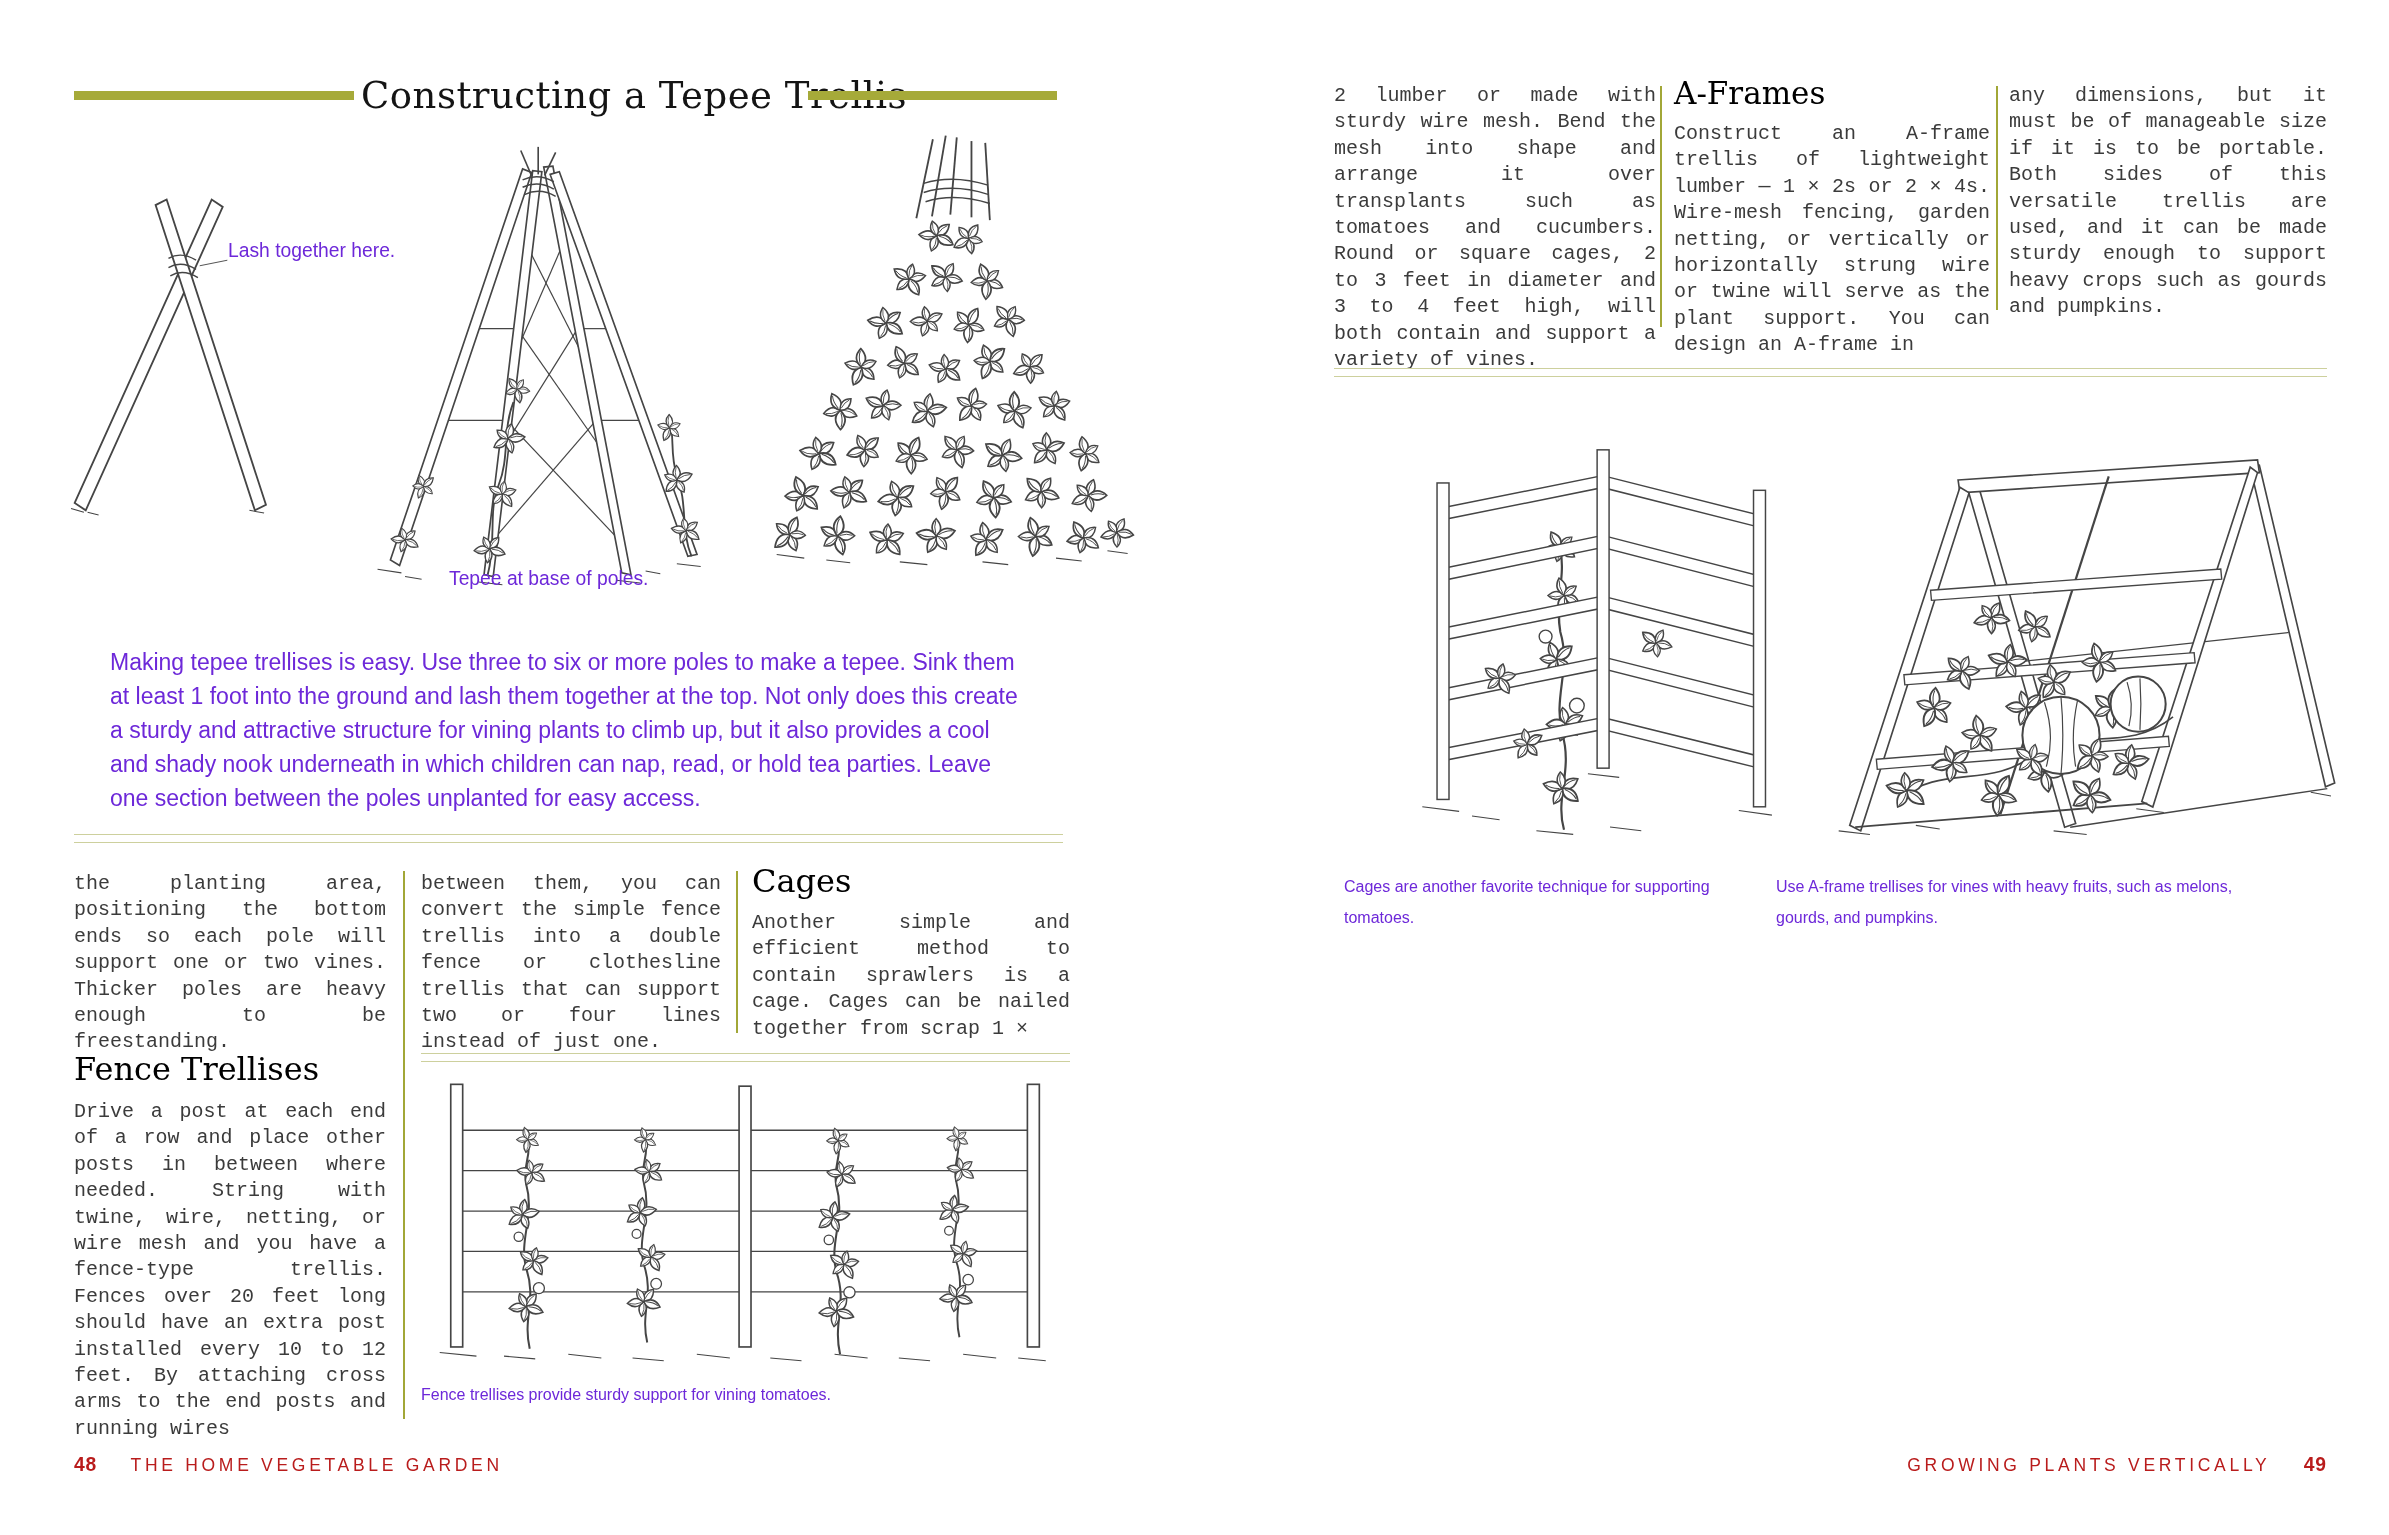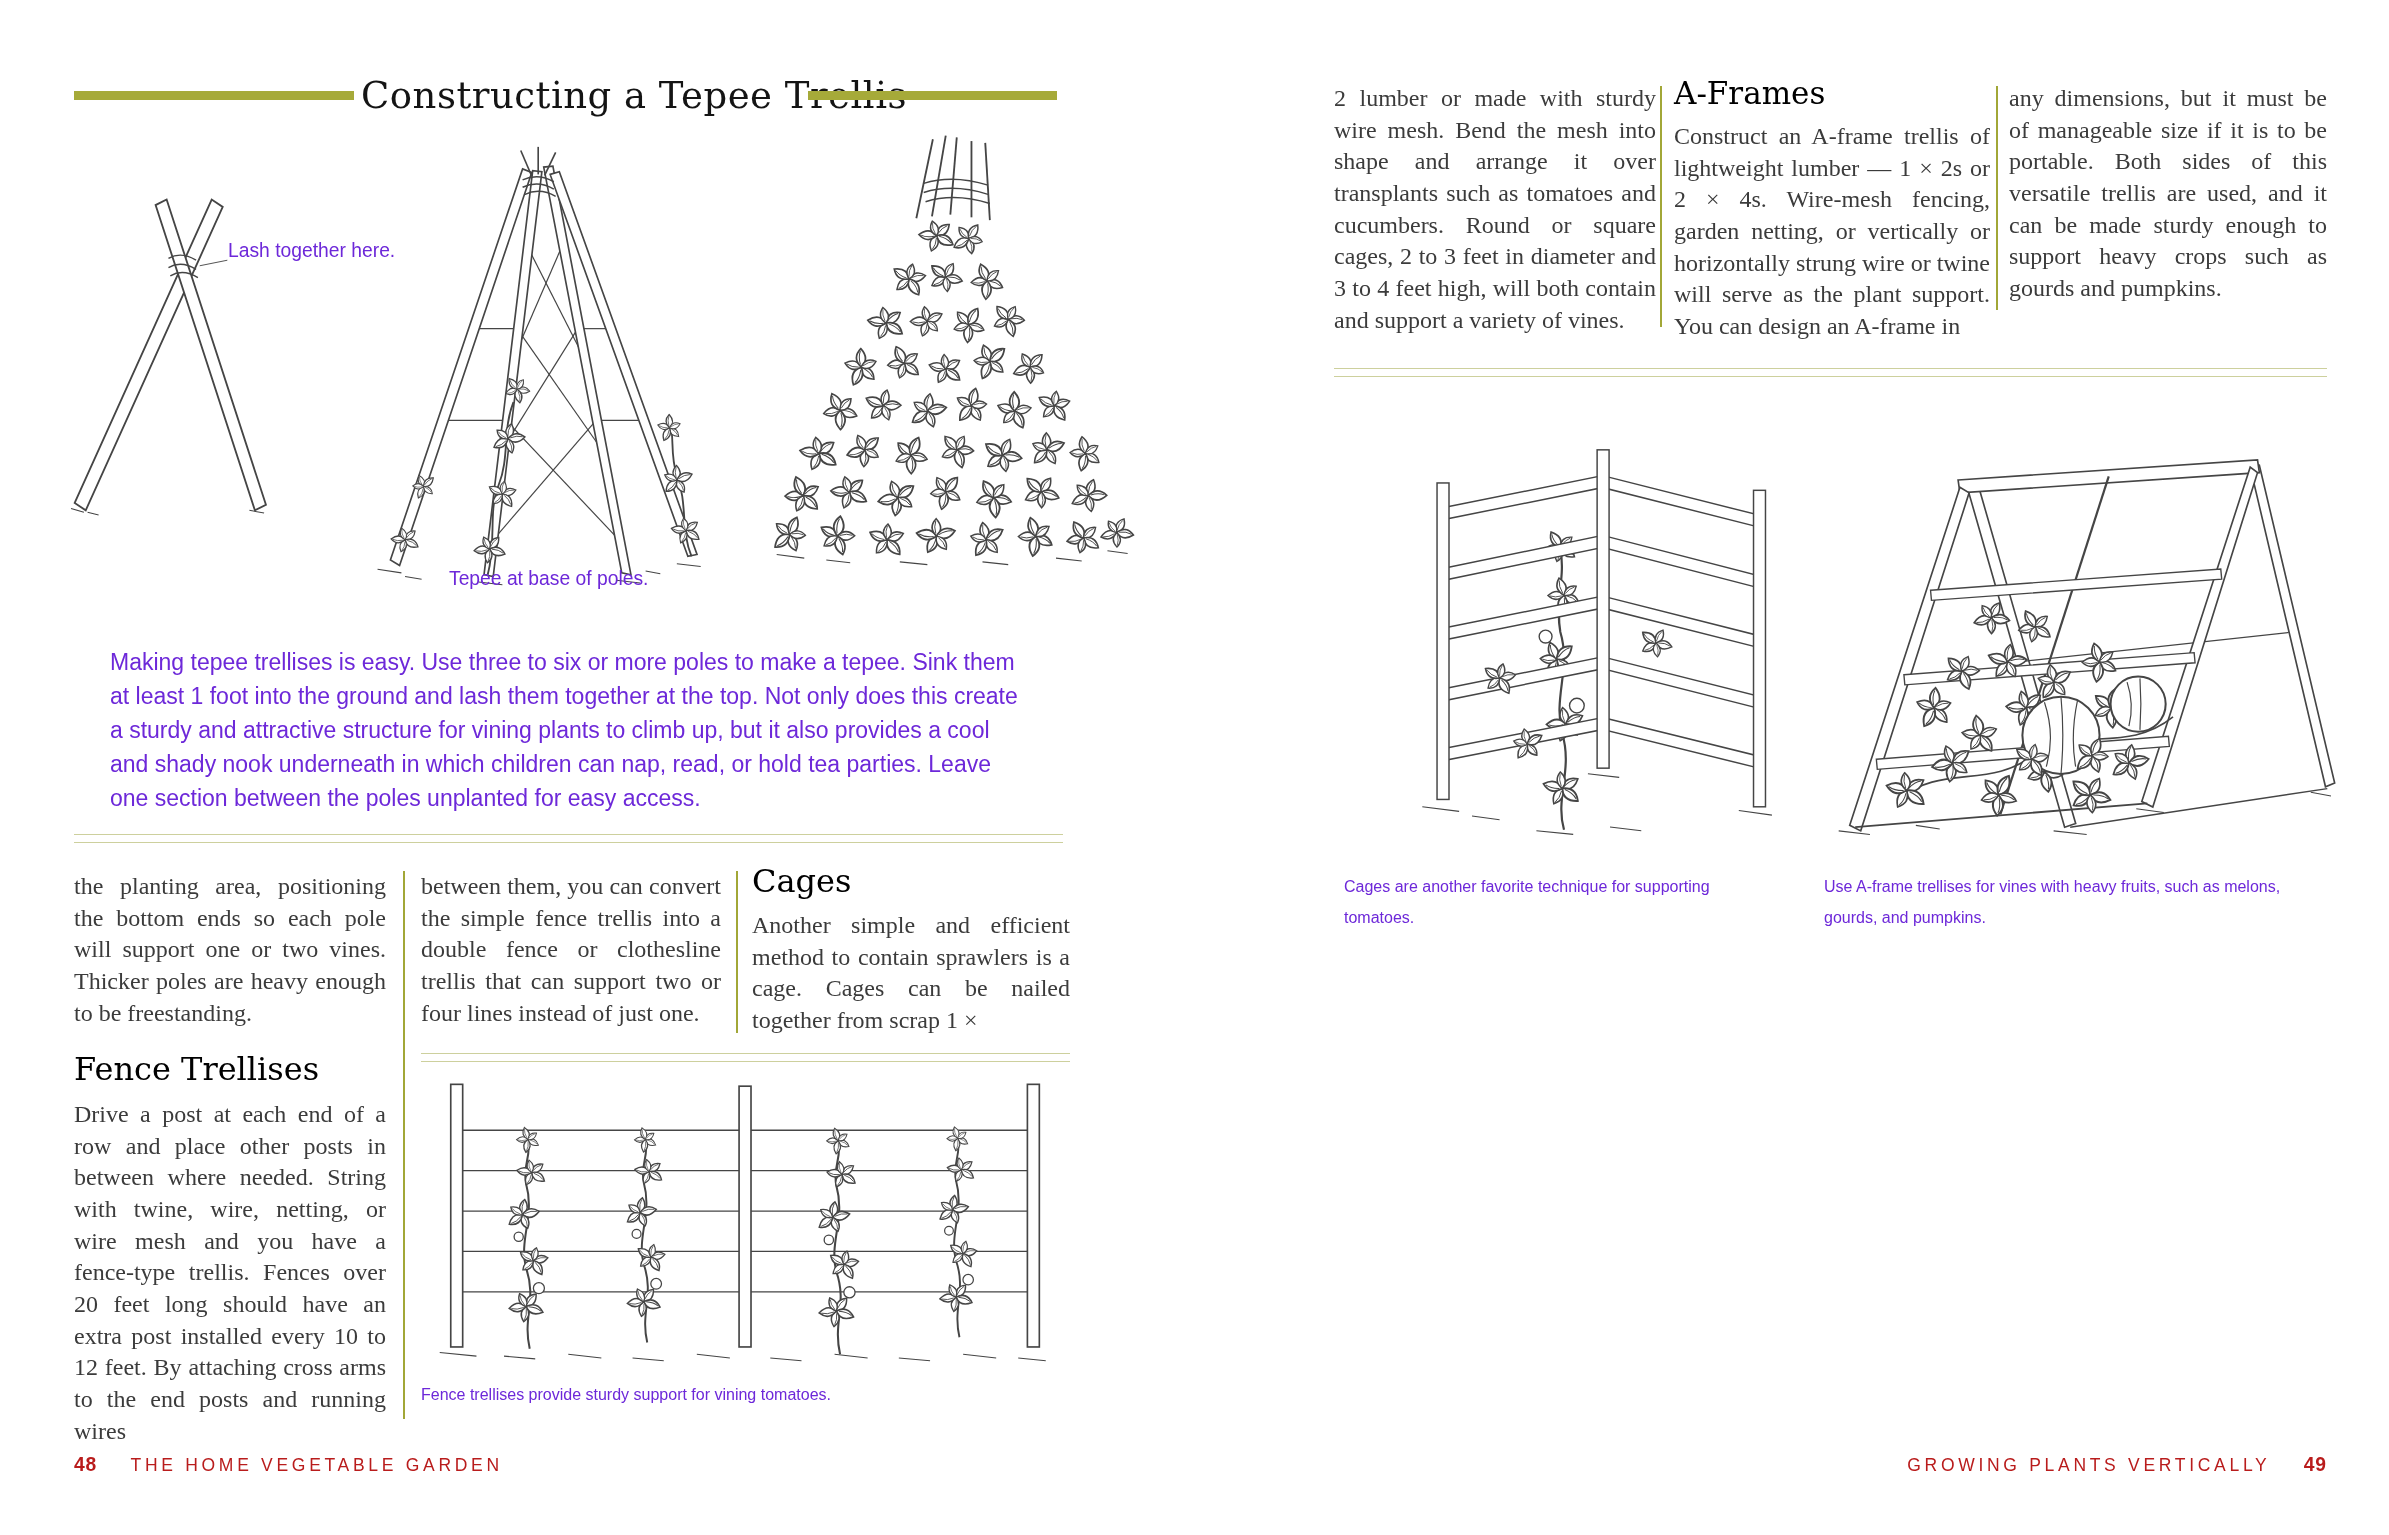--- a/index.html
+++ b/index.html
@@ -6,21 +6,21 @@
   html,body { background:#ffffff; }
   body { width:2389px; height:1536px; position:relative; font-family:"Liberation Serif", serif; }
   .spread { position:absolute; inset:0; background:#ffffff; overflow:hidden; }
   .abs { position:absolute; }
 
   .page-title { font-family:"DejaVu Serif", serif; font-size:37px; color:#141414; letter-spacing:0.5px; white-space:nowrap; }
   .thick-rule { height:9.2px; background:#a6aa39; }
   .double-rule { height:9.2px; border-top:1.8px solid #cdd09d; border-bottom:1.8px solid #cdd09d; }
   .vrule { width:1.8px; background:#a2a737; }
 
-  .body-text { font-family:Liberation Serif, serif; font-size:24px; line-height:1.32; color:#3b3b3b; text-align:justify; }
+  .body-text { font-family:Liberation Mono, monospace; font-size:20px; line-height:1.32; color:#3b3b3b; text-align:justify; }
   .green-heading { font-family:"DejaVu Serif", serif; font-size:32px; font-weight:normal; color:#000000; }
   .green-sans { font-family:"Liberation Sans", sans-serif; color:#6d28d9; }
   .intro-text { font-size:23px; line-height:34px; }
   .caption-text { font-size:16px; line-height:31px; }
   .illo-label { font-size:19.3px; line-height:24px; white-space:nowrap; }
 
   .footer { font-family:"Liberation Sans", sans-serif; color:#b91c1c; font-size:17.5px; letter-spacing:3.7px; white-space:nowrap; }
   .footer .pagenum { font-weight:bold; font-size:19.3px; letter-spacing:0.9px; }
 
   svg { display:block; overflow:visible; }
@@ -337,21 +337,21 @@
         <circle cx="342" cy="296" r="30" fill="#ffffff" stroke="#454545" stroke-width="2.2"></circle>
         <path class="sketch" stroke-width="1.3" d="M330,272 Q338,296 332,320 M344,268 Q346,296 344,324"></path>
         <use href="#cl" transform="translate(292,352) rotate(120) scale(1.25)"></use>
         <use href="#cl" transform="translate(226,356) rotate(40) scale(1.2)"></use>
 
         <path class="sketch" stroke-width="1.2" d="M16,434 l34,4 M250,434 l36,4 M340,410 l30,4 M530,392 l22,4 M100,428 l26,4"></path>
       </svg>
     </div>
 
     <div class="abs green-sans caption-text" style="left:1344px; top:871px; width:395px;">Cages are another favorite technique for supporting tomatoes.</div>
-    <div class="abs green-sans caption-text" style="left:1824px; top:871px; width:478px;">Use A-frame trellises for vines with heavy fruits, such as melons, gourds, and pumpkins.</div>
+    <div class="abs green-sans caption-text" style="left:1776px; top:871px; width:478px;">Use A-frame trellises for vines with heavy fruits, such as melons, gourds, and pumpkins.</div>
 
     <div class="abs footer" style="right:62px; top:1454px; text-align:right;">
       <span>GROWING PLANTS VERTICALLY</span>
       <span style="display:inline-block; width:16.5px;"></span>
       <span class="pagenum">49</span>
     </div>
   </section>
 
 </div>
 

